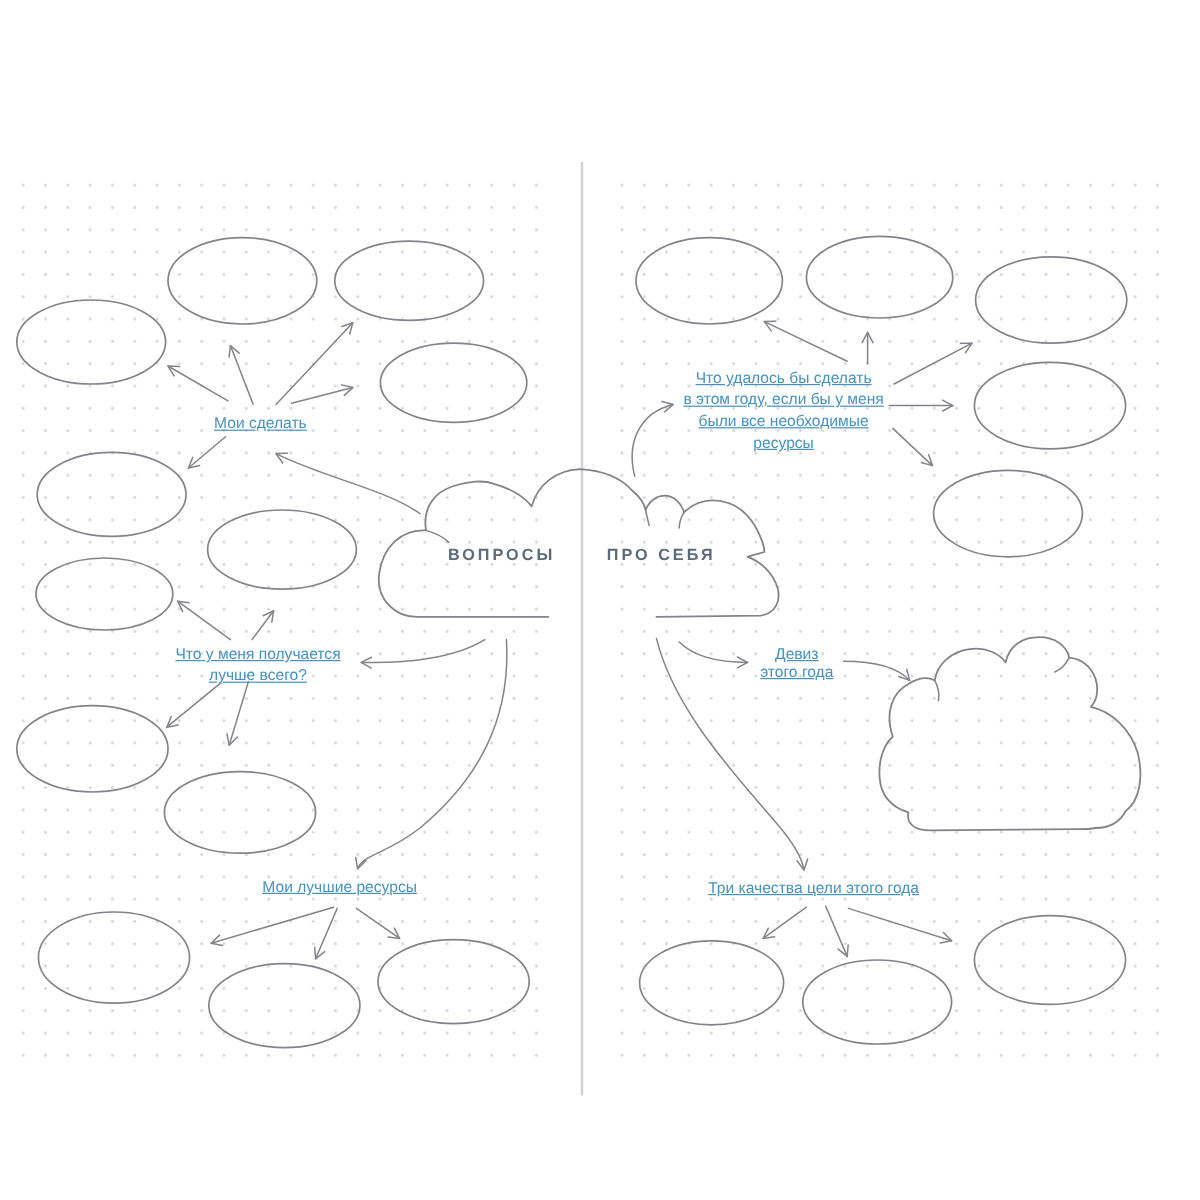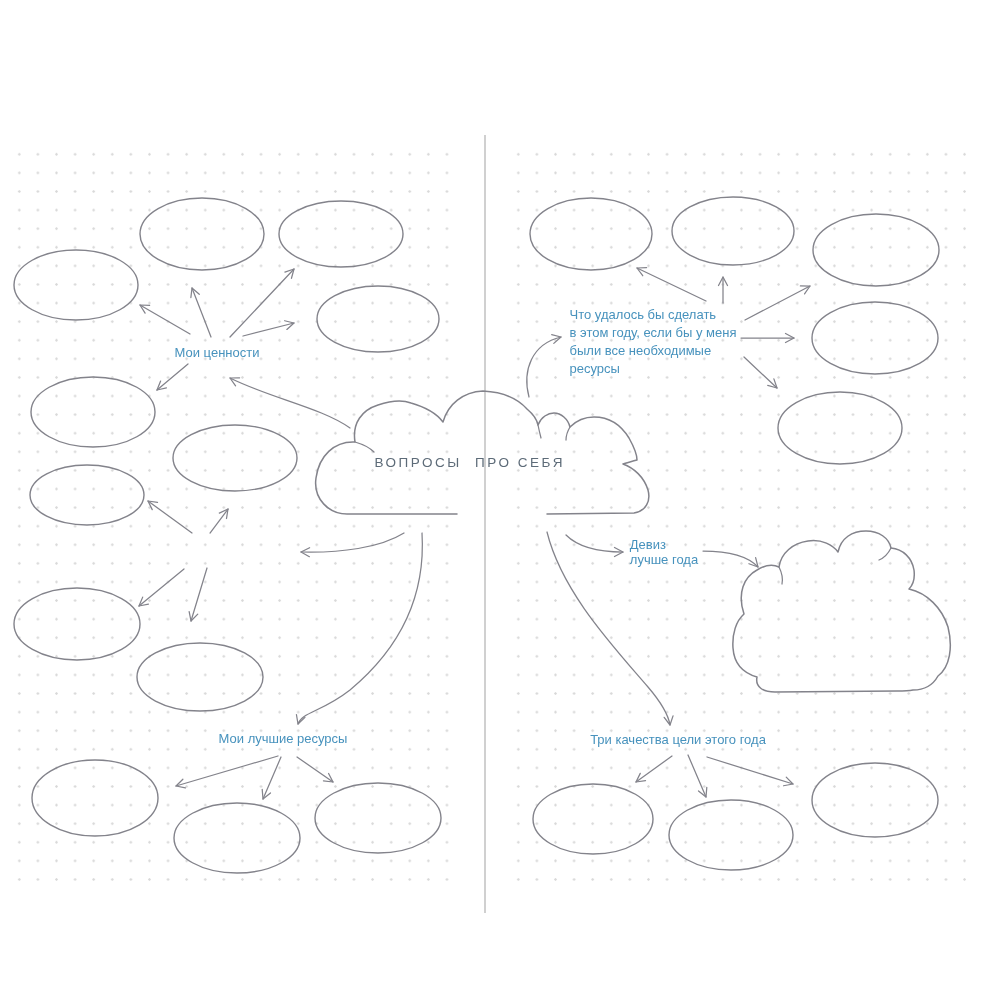--- a/index.html
+++ b/index.html
@@ -32,29 +32,29 @@
     fill:none;stroke:var(--stroke-gray);
     stroke-linecap:round;stroke-linejoin:round;
   }
   svg.art ellipse{stroke-width:1.4;}
   svg.art path.cloud{stroke-width:1.5;}
   svg.art path.arr{stroke-width:1.25;}
   svg.art path.tick{stroke-width:1.25;}
   marker path{fill:none;stroke:var(--stroke-gray);stroke-width:1.25;stroke-linecap:round;stroke-linejoin:round;}
   .label{
     position:absolute;transform:translateX(-50%);
-    text-align:left;white-space:pre-line;
+    text-align:center;white-space:pre-line;
     color:var(--label-blue);
-    font-size:13px;line-height:18px;
+    font-size:13px;line-height:18px;text-decoration:underline;
   }
   .label.motto{line-height:15px;}
   .cloud-word{
     position:absolute;transform:translateX(-50%);
     color:var(--cloud-title);
-    font-size:13.5px;letter-spacing:2.5px;white-space:nowrap;
+    font-size:13.5px;letter-spacing:2.5px;white-space:nowrap;font-weight:bold;
   }
 </style>
 </head>
 <body>
 
 <div class="sheet">
 
   <div class="dots dots-left"></div>
   <div class="dots dots-right"></div>
   <div class="gutter"></div>
@@ -159,25 +159,27 @@
     <path class="arr" marker-end="url(#ah)" d="M 745 320 L 810 286"></path>
     <path class="arr" marker-end="url(#ah)" d="M 741 338 L 794 338"></path>
     <path class="arr" marker-end="url(#ah)" d="M 744 357 L 777 388"></path>
 
     <path class="arr" marker-end="url(#ah)" d="M 672 756 L 636 782"></path>
     <path class="arr" marker-end="url(#ah)" d="M 688 755 L 706 797"></path>
     <path class="arr" marker-end="url(#ah)" d="M 707 757 L 793 784"></path>
   </svg>
 
   <div class="cloud-word" style="left:418px;top:455px">ВОПРОСЫ</div>
-  <div class="cloud-word" style="left:520px;top:455px">ПРО СЕБЯ</div>
+  <div class="cloud-word" style="left:551px;top:455px">ПРО СЕБЯ</div>
 
-  <div class="label" style="left:217px;top:344px">Мои ценности</div>
+  <div class="label" style="left:217px;top:344px">Мои сделать</div>
+  <div class="label" style="left:215px;top:536px">Что у меня получается
+лучше всего?</div>
   <div class="label" style="left:283px;top:730px">Мои лучшие ресурсы</div>
   <div class="label" style="left:653px;top:306px">Что удалось бы сделать
 в этом году, если бы у меня
 были все необходимые
 ресурсы</div>
   <div class="label motto" style="left:664px;top:537px">Девиз
-лучше года</div>
+этого года</div>
   <div class="label" style="left:678px;top:731px">Три качества цели этого года</div>
 
 </div>
 
 </body></html>

